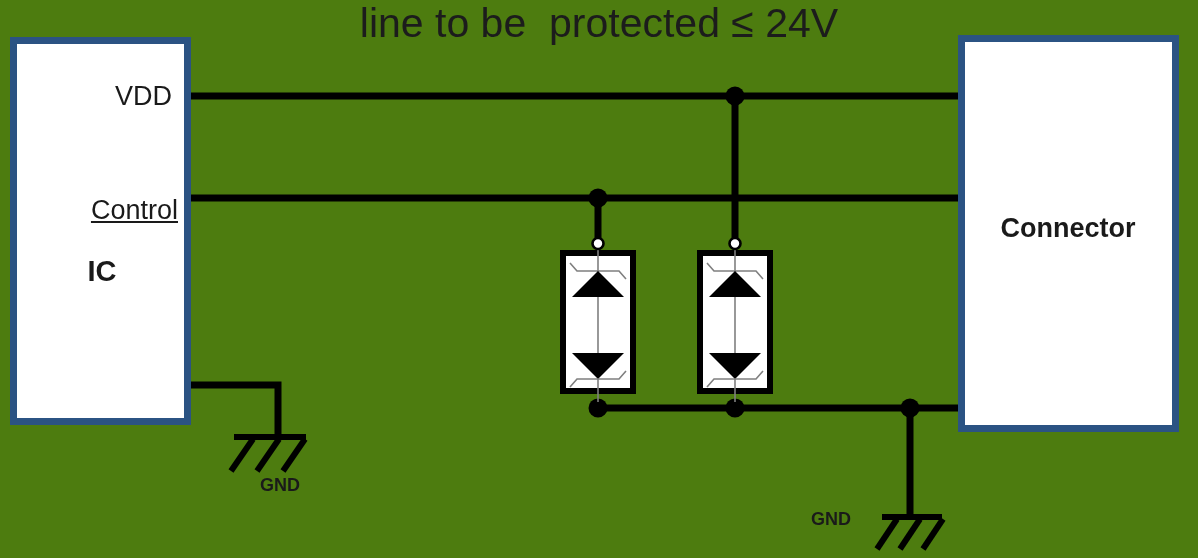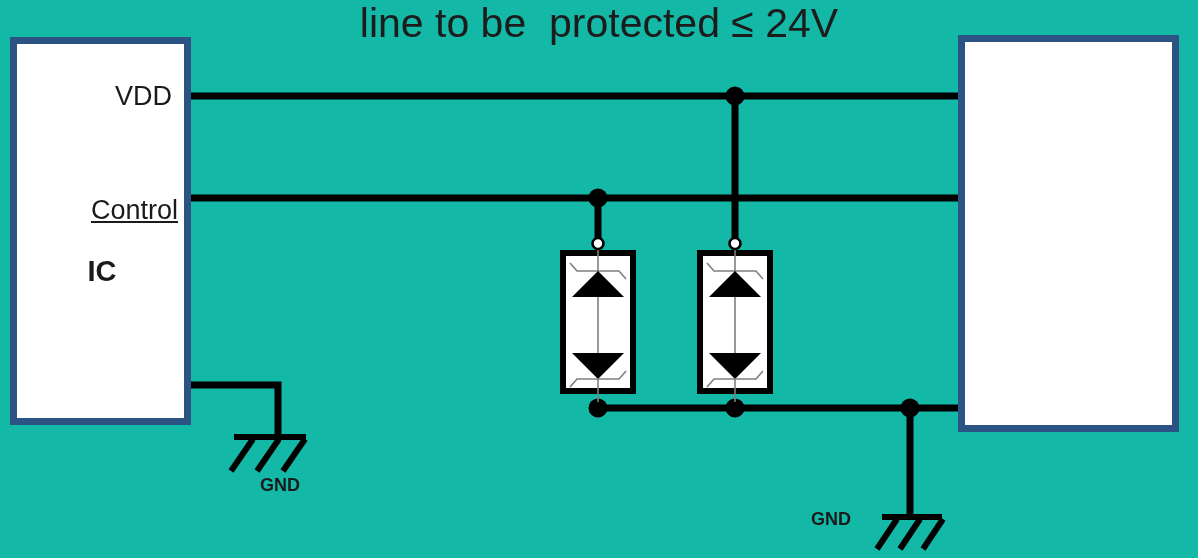--- a/index.html
+++ b/index.html
@@ -7,21 +7,21 @@
     --wire: #000000;
     --text: #1a1a1a;
     --diode-detail: #7f7f7f;
   }
   * { box-sizing: border-box; }
   html, body { margin: 0; padding: 0; background: #ffffff; }
   .canvas {
     position: relative;
     width: 1198px;
     height: 558px;
-    background: #14b8a6;
+    background: #4d7c0f;
     font-family: "Liberation Sans", sans-serif;
     overflow: hidden;
   }
   .abs { position: absolute; }
   .label { color: var(--text); line-height: 1.05; white-space: pre; }
   .title {
     left: 286px; top: 2px; width: 626px;
     font-size: 41px; text-align: center; color: #1c1c1c;
   }
   .component-box {
@@ -108,16 +108,17 @@
     </g>
   </svg>
 
   <div class="abs component-box ic-box"></div>
   <div class="abs component-box connector-box"></div>
 
   <div class="abs label title">line to be  protected ≤ 24V</div>
   <div class="abs label pin-label pin-vdd">VDD</div>
   <div class="abs label pin-label pin-control">Control</div>
   <div class="abs label ic-name">IC</div>
+  <div class="abs label connector-name">Connector</div>
   <div class="abs label gnd-label gnd-left-label">GND</div>
   <div class="abs label gnd-label gnd-right-label">GND</div>
 
 </div>
 
 </body></html>

